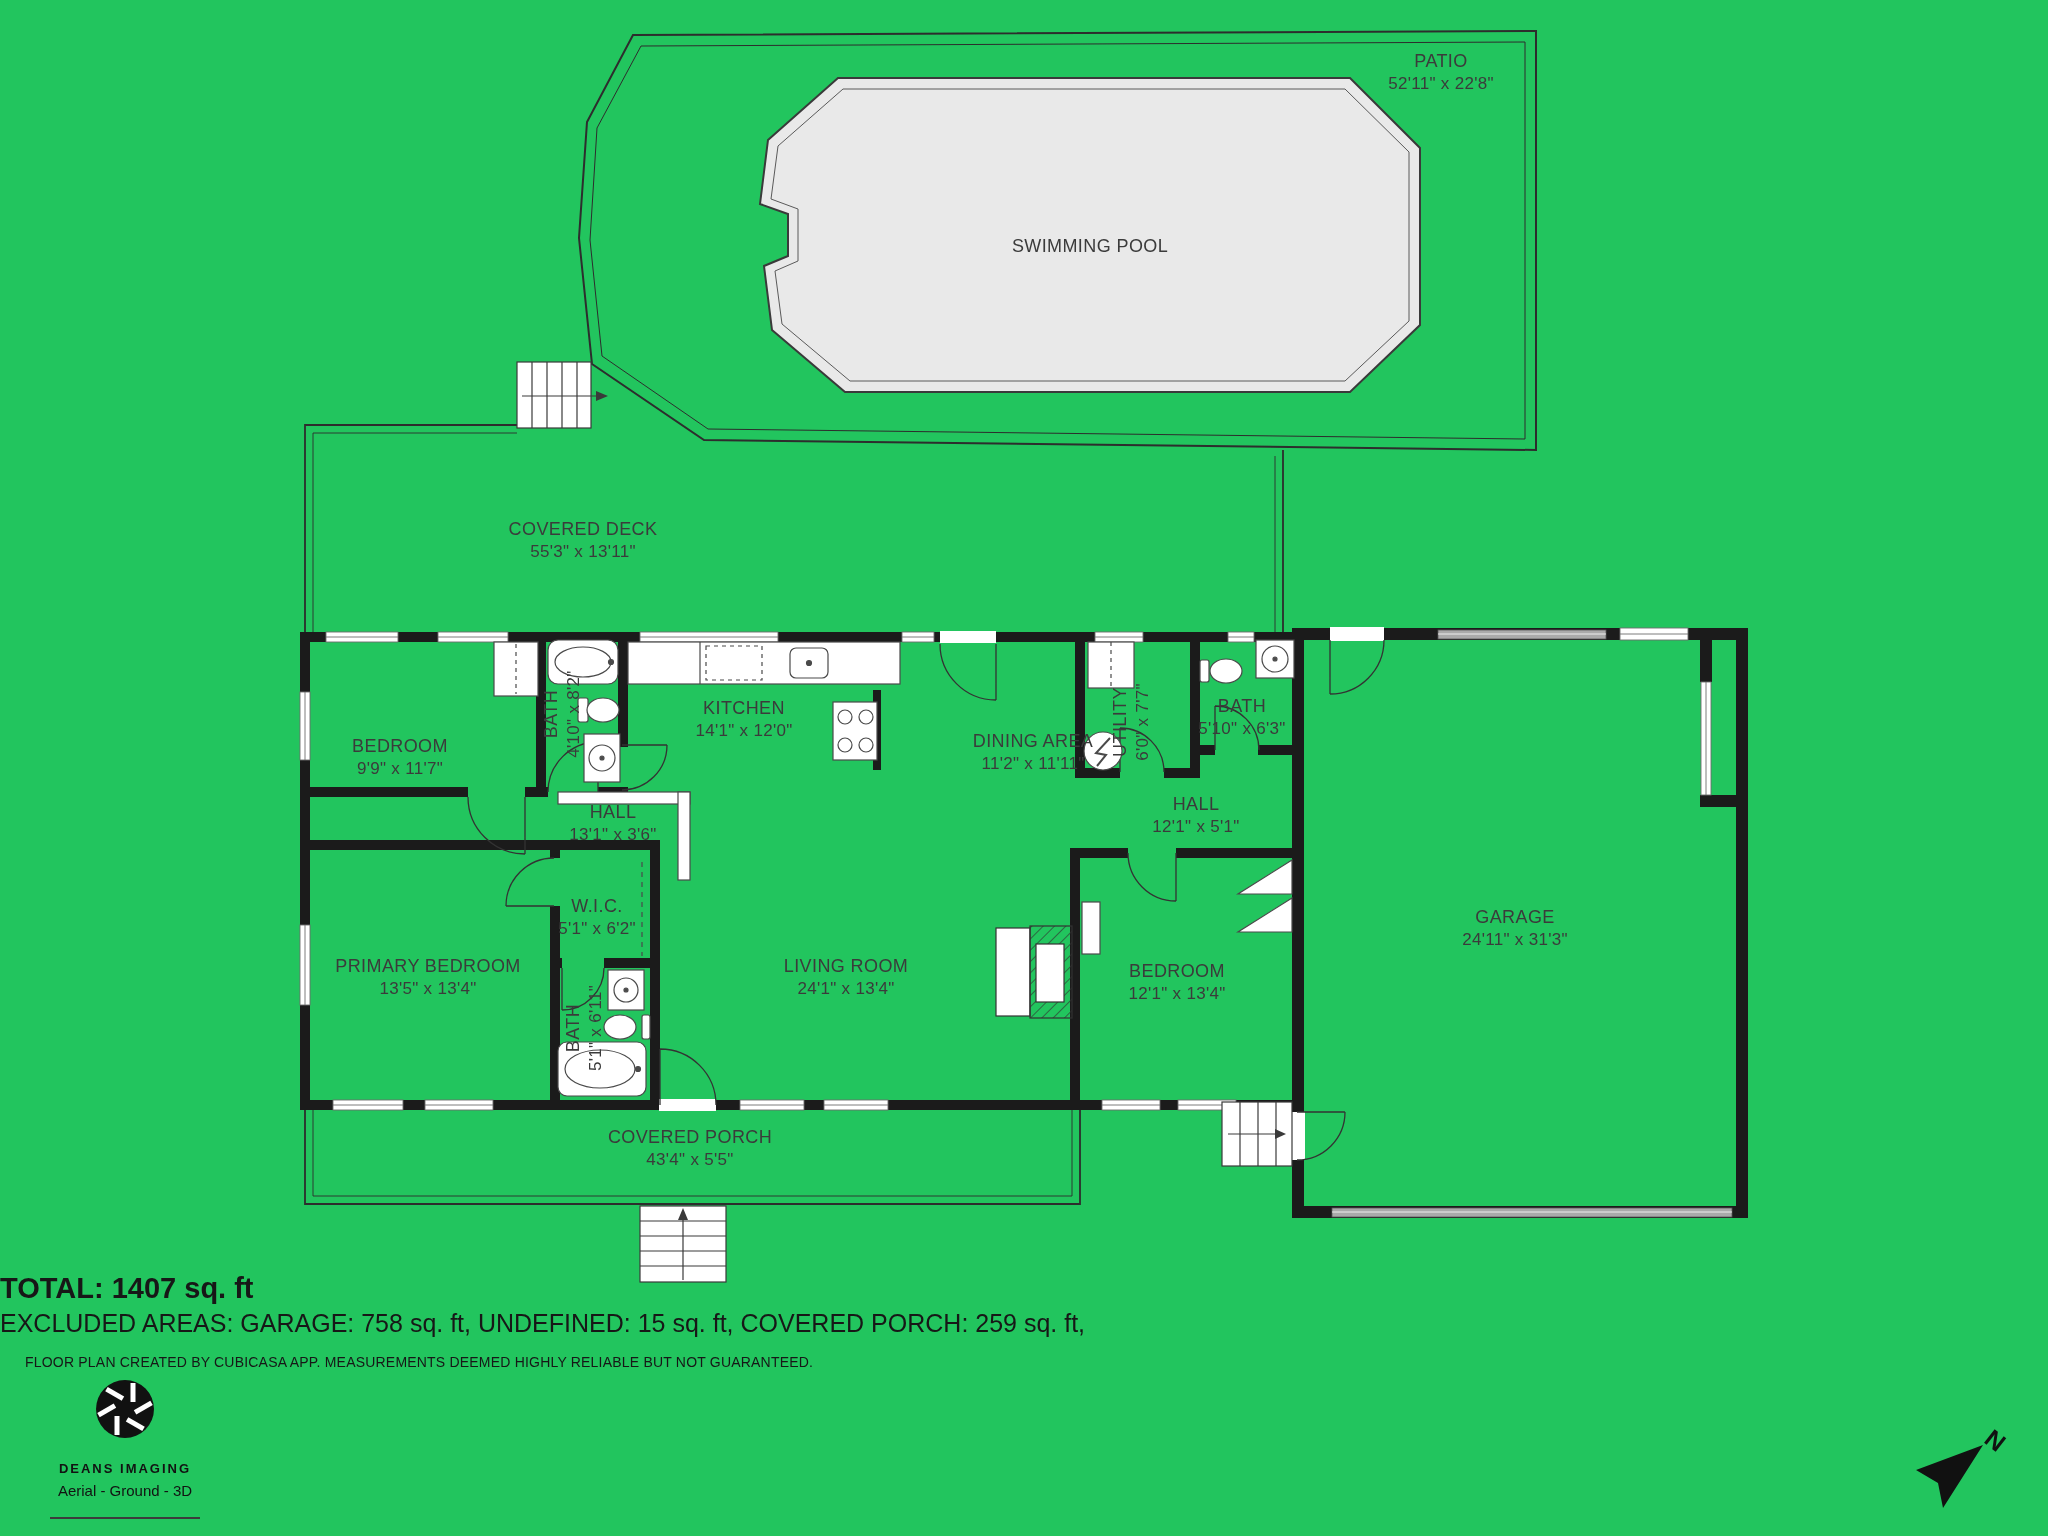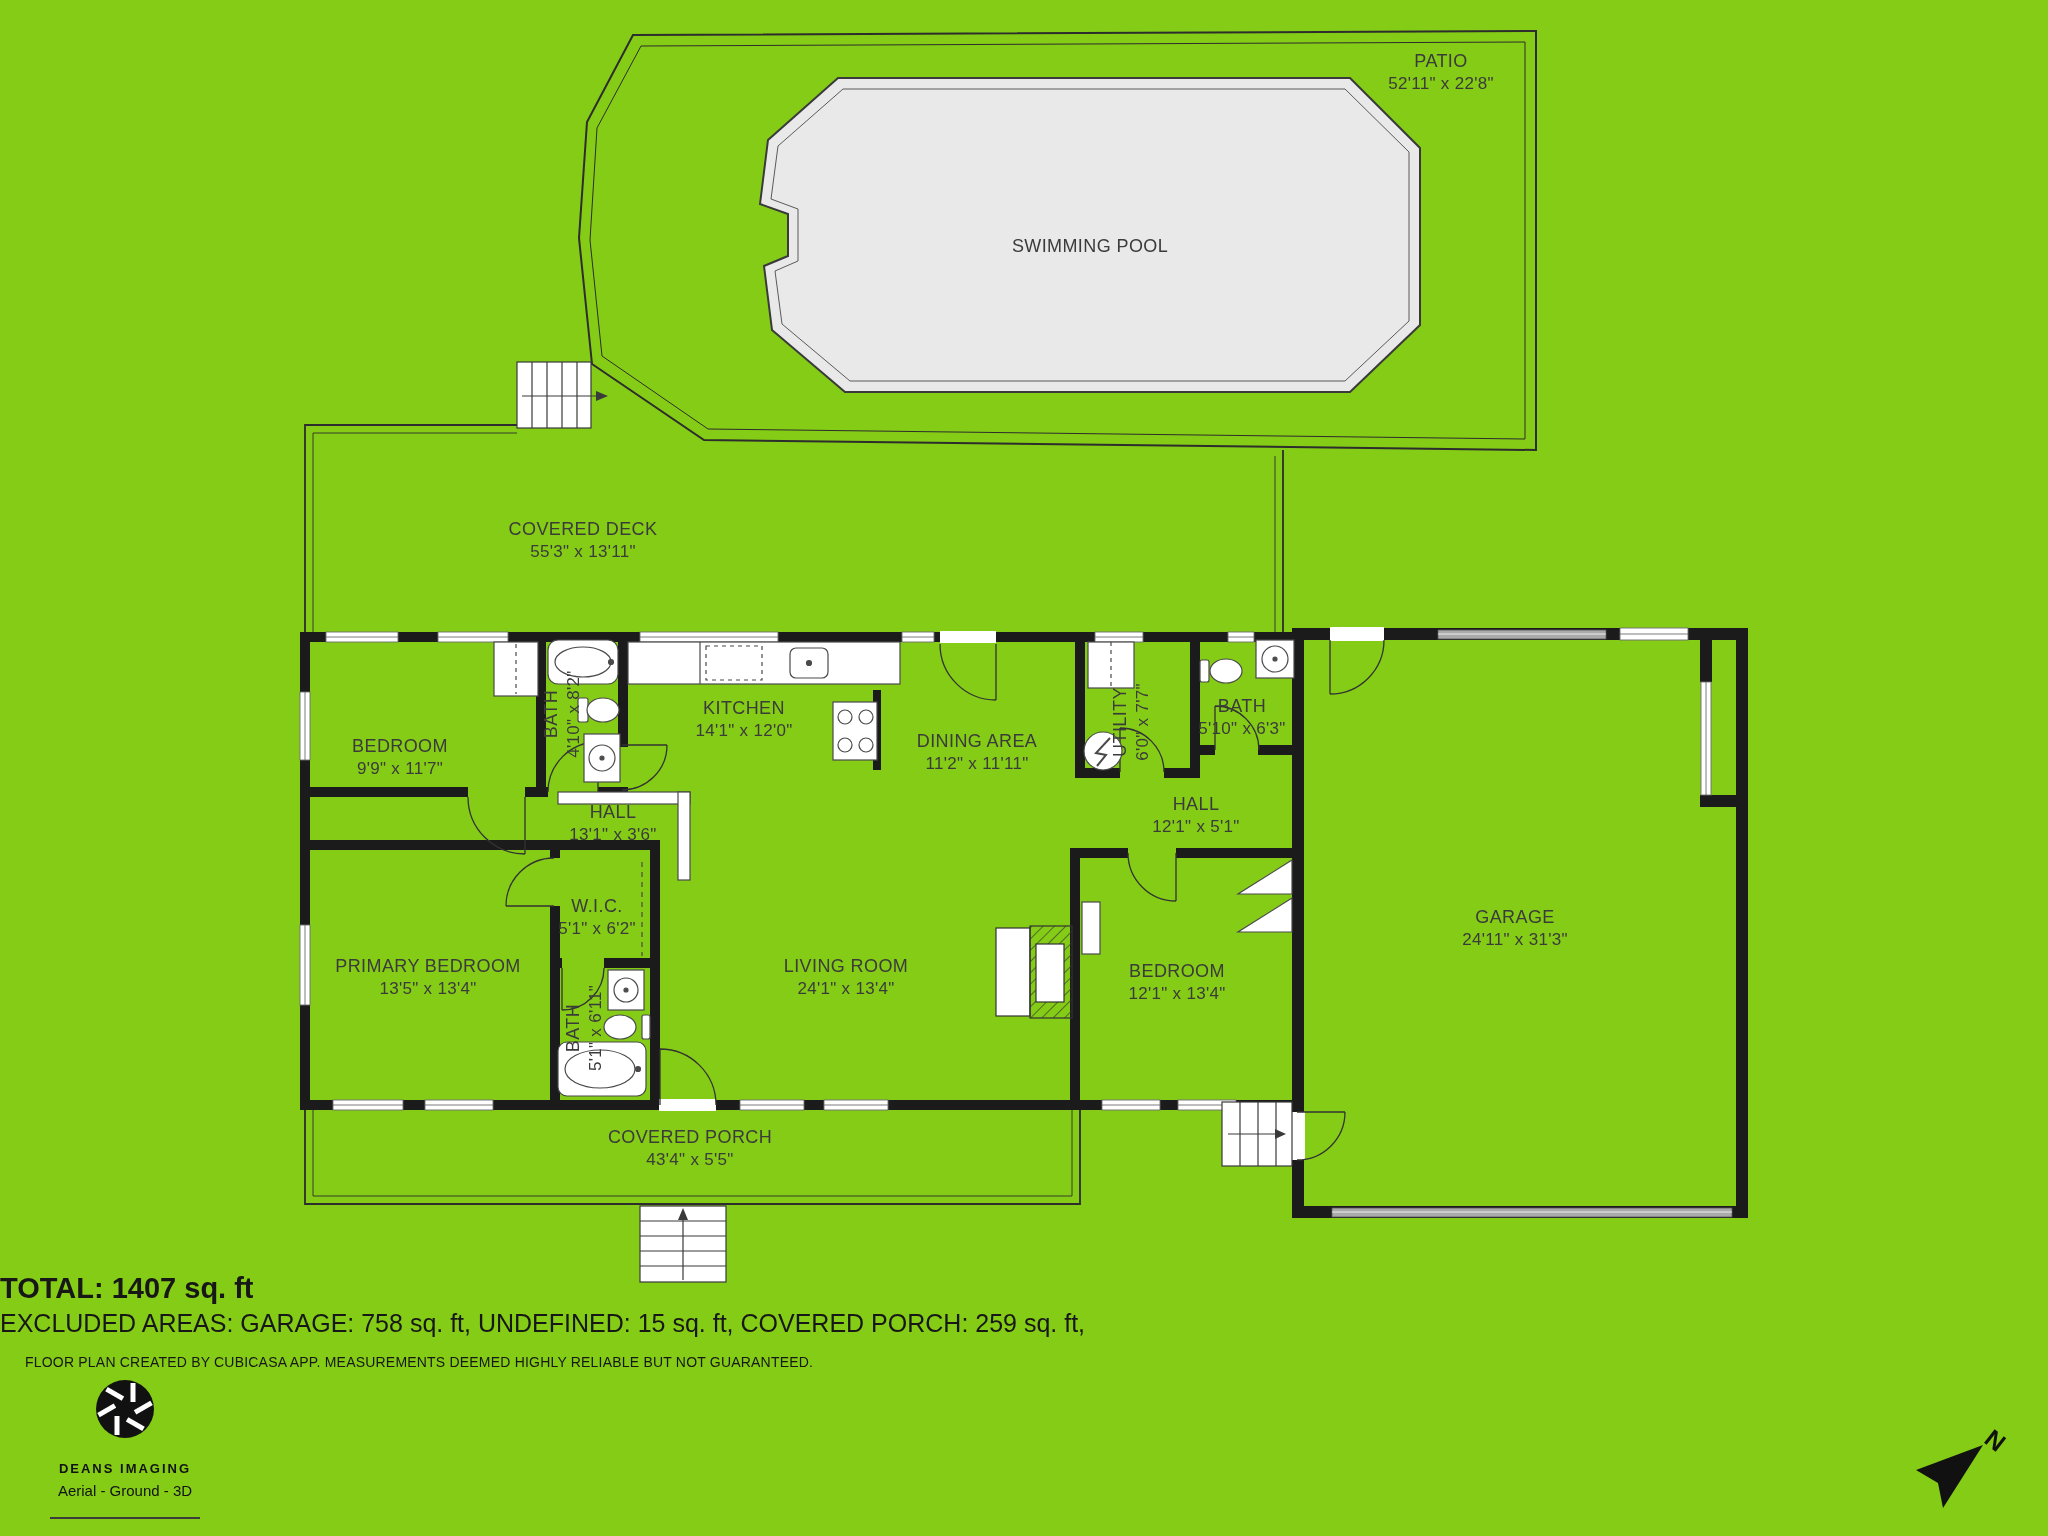--- a/index.html
+++ b/index.html
@@ -1,16 +1,16 @@
 <!DOCTYPE html>
 <html><head>
 <meta charset="utf-8">
 <style>
   html,body{margin:0;padding:0;background:#fff;}
-  .canvas{position:relative;width:2048px;height:1536px;background:#84cc16;overflow:hidden;
+  .canvas{position:relative;width:2048px;height:1536px;background:#22c55e;overflow:hidden;
           font-family:"Liberation Sans", sans-serif;}
   .plan-svg{position:absolute;left:0;top:0;}
   .rlabel{position:absolute;transform:translate(-50%,-50%);text-align:center;color:#3b3b3b;
           white-space:nowrap;line-height:1.28;}
   .rlabel.vert{transform:translate(-50%,-50%) rotate(-90deg);}
   .rname{font-size:18px;letter-spacing:.4px;}
   .rdims{font-size:17px;letter-spacing:.3px;}
   .summary{position:absolute;left:0;top:1272px;width:1984px;text-align:left;color:#171717;}
   .sum-total{font-size:29px;font-weight:bold;margin-bottom:4px;}
   .sum-line{font-size:25px;margin-bottom:5px;}
@@ -267,21 +267,21 @@
   <div class="rdims">9'9" x 11'7"</div>
 </div>
 <div class="rlabel vert" style="left:562px;top:714px">
   <div class="rname">BATH</div>
   <div class="rdims">4'10" x 8'2"</div>
 </div>
 <div class="rlabel" style="left:744px;top:719px">
   <div class="rname">KITCHEN</div>
   <div class="rdims">14'1" x 12'0"</div>
 </div>
-<div class="rlabel" style="left:977px;top:752px">
+<div class="rlabel" style="left:1033px;top:752px">
   <div class="rname">DINING AREA</div>
   <div class="rdims">11'2" x 11'11"</div>
 </div>
 <div class="rlabel vert" style="left:1131px;top:722px">
   <div class="rname">UTILITY</div>
   <div class="rdims">6'0" x 7'7"</div>
 </div>
 <div class="rlabel" style="left:1242px;top:717px">
   <div class="rname">BATH</div>
   <div class="rdims">5'10" x 6'3"</div>

